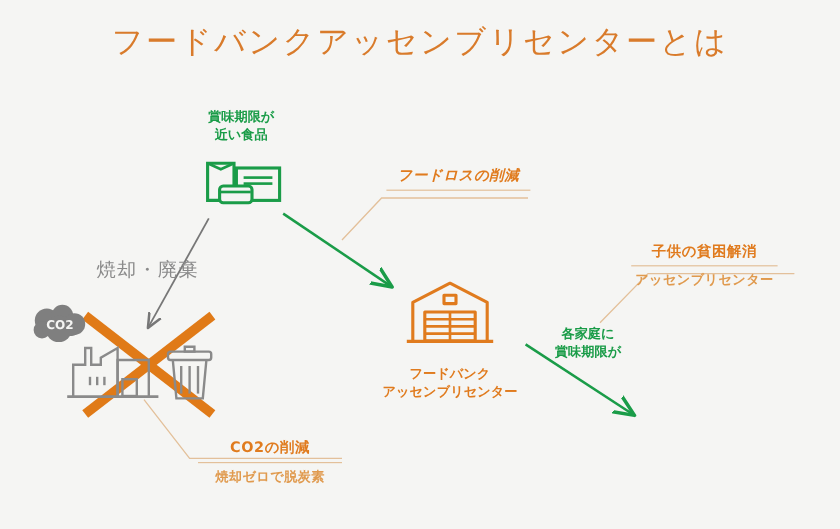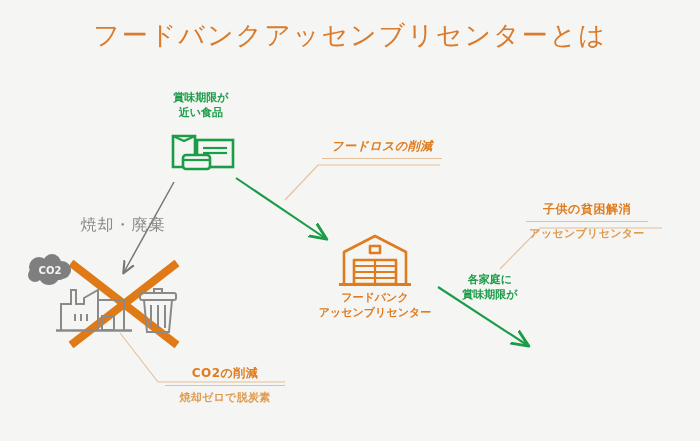--- a/index.html
+++ b/index.html
@@ -201,21 +201,21 @@
           <rect x="34" y="14" width="10" height="7"></rect>
           <rect x="18" y="28" width="42" height="24"></rect>
           <line x1="18" y1="34" x2="60" y2="34" stroke-width="2.2"></line>
           <line x1="18" y1="40" x2="60" y2="40" stroke-width="2.2"></line>
           <line x1="18" y1="46" x2="60" y2="46" stroke-width="2.2"></line>
           <line x1="39" y1="28" x2="39" y2="52" stroke-width="2.2"></line>
           <line x1="3" y1="52.5" x2="75" y2="52.5" stroke-width="2.8"></line>
         </g>
       </svg>
     </div>
-    <div class="node-label orange-label" style="margin-top:0;text-align:center;">
+    <div class="node-label orange-label" style="margin-top:14px;text-align:center;">
       <div>フードバンク</div>
       <div>アッセンブリセンター</div>
     </div>
   </div>
 
 
   <div class="abs callout" style="left:322px; top:138px; width:120px;font-style:italic;">
     <div class="c-top">フードロスの削減</div>
     <div class="c-rule"></div>
   </div>

